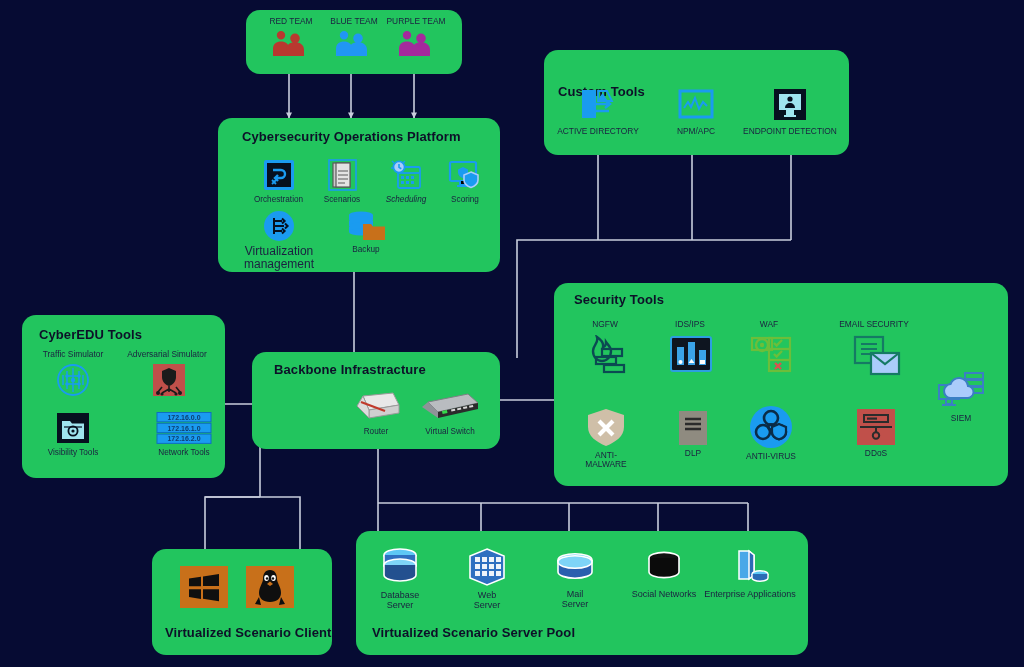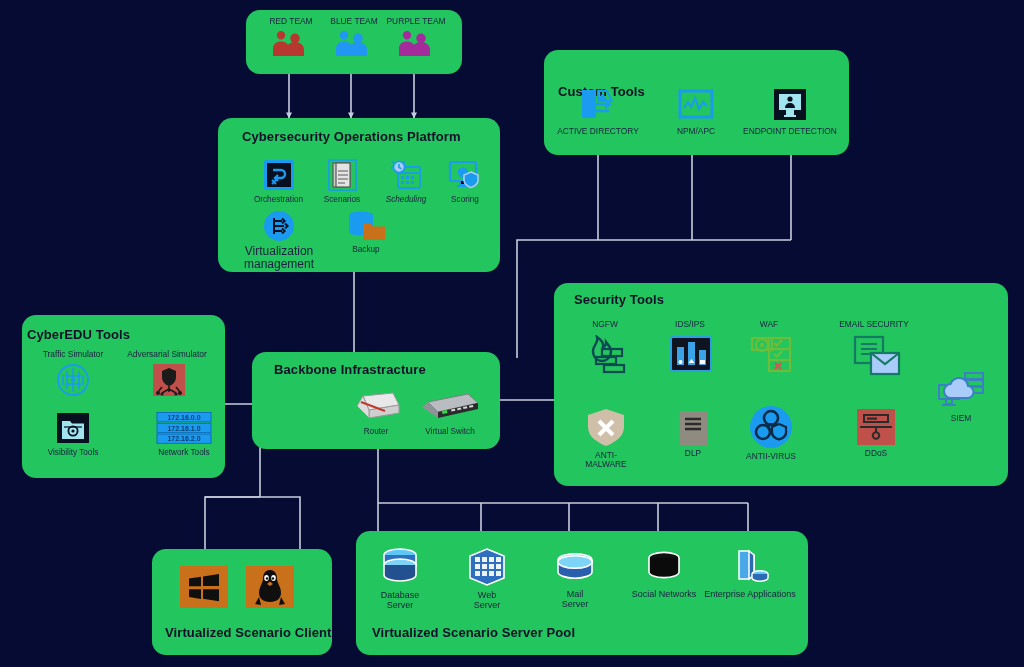--- a/index.html
+++ b/index.html
@@ -238,21 +238,21 @@
         <rect x="8" y="6" width="22" height="16" fill="#9fe4ef"></rect>
         <circle cx="19" cy="11" r="2.6" fill="#06101f"></circle>
         <path d="M14 20c0-3 2.2-5 5-5s5 2 5 5z" fill="#06101f"></path>
         <path d="M16 22h6v4h-6zM13 28h12" stroke="#9fe4ef" stroke-width="2" fill="#9fe4ef"></path>
       </svg>
       <div class="lbl lbl-cap">ENDPOINT DETECTION</div>
     </div>
   </div>
 
   <div class="box" style="left:22px;top:315px;width:203px;height:163px;">
-    <div class="box-title t-md" style="left:5px;top:12px;">CyberEDU Tools</div>
+    <div class="box-title t-md" style="left:17px;top:12px;">CyberEDU Tools</div>
 
     <div class="cap-top" style="left:6px;top:34px;width:90px;">Traffic Simulator</div>
     <div class="cell" style="left:21px;top:48px;width:60px;">
       <svg class="ico" width="34" height="34" viewBox="0 0 34 34">
         <circle cx="17" cy="17" r="15" fill="none" stroke="#1a9bf0" stroke-width="1.8"></circle>
         <g stroke="#1a9bf0" stroke-width="1.5" fill="none">
           <path d="M17 5v24M11 8v18M23 8v18M7 12v10M27 12v10"></path>
           <path d="M11 13h12M11 21h12"></path>
         </g>
         <g fill="#1a9bf0">

